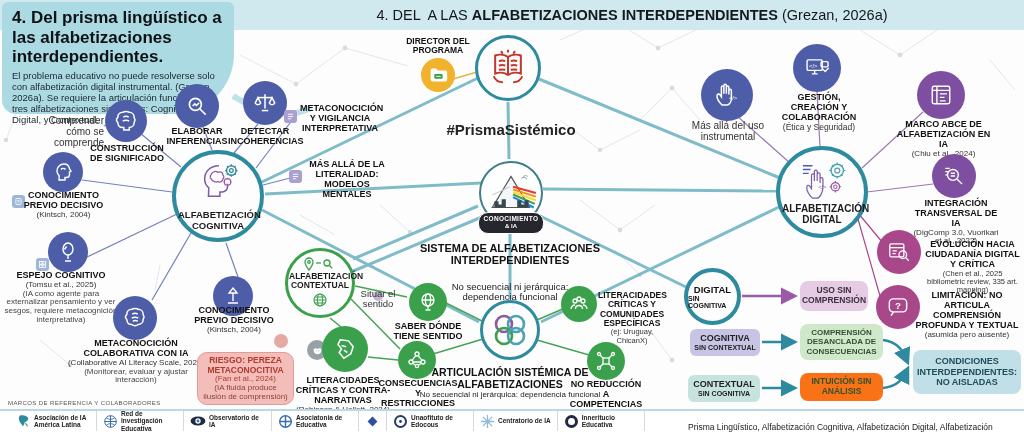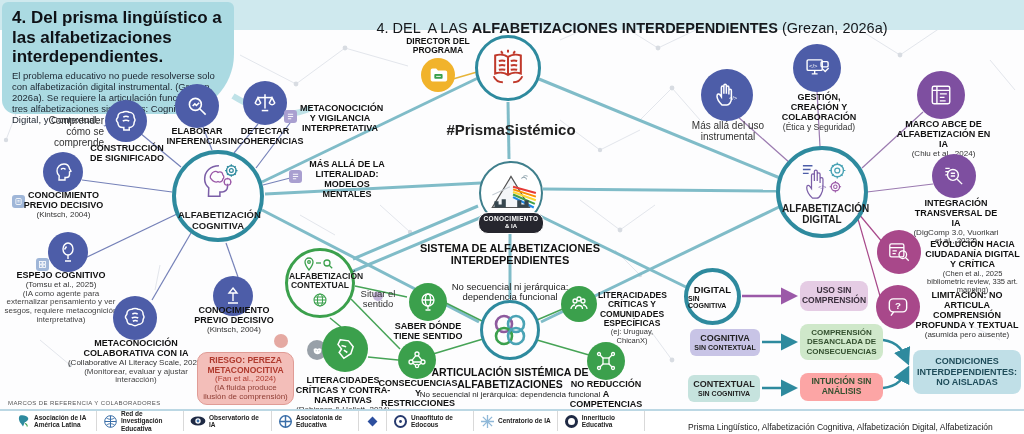--- a/index.html
+++ b/index.html
@@ -121,21 +121,21 @@
     </g>
     <path d="M453 79L477 72" stroke="#e7b53a" stroke-width="1.5" fill="none"></path>
     <path d="M742 296L793 296" stroke="#9b59a8" stroke-width="2.5" marker-end="url(#arwP)"></path>
     <path d="M762 342L793 342" stroke="#2e8a9e" stroke-width="2.5" marker-end="url(#arwT)"></path>
     <path d="M762 388L793 388" stroke="#2e8a9e" stroke-width="2.5" marker-end="url(#arwT)"></path>
     <path d="M883 340 C900 342 904 354 907 361" stroke="#2e8a9e" stroke-width="2.5" fill="none" marker-end="url(#arwT)"></path>
     <path d="M883 388 C900 386 904 376 907 370" stroke="#2e8a9e" stroke-width="2.5" fill="none" marker-end="url(#arwT)"></path>
   </svg>
 
   <div class="abs" style="left:0;top:0;width:1024px;height:30px;background:#cfe9ee;"></div>
-  <div class="abs" style="left:240px;top:13px;width:784px;height:30px;display:flex;align-items:center;justify-content:center;font-size:14.5px;color:#15181c;white-space:pre;">
+  <div class="abs" style="left:240px;top:0;width:784px;height:30px;display:flex;align-items:center;justify-content:center;font-size:14.5px;color:#15181c;white-space:pre;">
     <span>4. DEL </span><span> A LAS </span><span style="font-weight:bold">ALFABETIZACIONES INTERDEPENDIENTES</span><span> (Grezan, 2026a)</span>
   </div>
 
   <div class="abs" style="left:2px;top:2px;width:232px;height:112px;background:#abdae2;border-radius:6px 6px 60px 14px;padding:6px 10px;box-sizing:border-box;">
     <div style="font-weight:bold;font-size:17px;line-height:1.15;color:#0e1116;">4. Del prisma lingüístico a las alfabetizaciones interdependientes.</div>
     <div style="font-size:9.5px;line-height:1.18;color:#1c2530;margin-top:3px;">El problema educativo no puede resolverse solo con alfabetización digital instrumental. (Grezan, 2026a). Se requiere la articulación funcional de tres alfabetizaciones sistémicas: Cognitive, Digital, y Contextual.</div>
   </div>
 
   <div class="lbl" style="left:22px;top:115px;width:82px;font-size:10px;color:#333;text-align:right;">Comprender cómo se comprende</div>
 
@@ -499,21 +499,21 @@
 
   <div class="fbox" style="left:800px;top:324px;width:83px;height:36px;background:#cfe8ca;font-size:8px;color:#33502f;">
       <span>COMPRENSIÓN DESANCLADA DE CONSECUENCIAS</span>
     </div>
 
   <div class="fbox" style="left:688px;top:375px;width:72px;height:27px;background:#c6e3de;border-radius:6px;flex-direction:column;color:#222;">
     <span style="font-size:9px;">CONTEXTUAL</span>
     <span style="font-size:7px;">SIN COGNITIVA</span>
   </div>
 
-  <div class="fbox" style="left:800px;top:373px;width:83px;height:28px;background:#fca5a5;font-size:8.5px;color:#33502f;">
+  <div class="fbox" style="left:800px;top:373px;width:83px;height:28px;background:#f97316;font-size:8.5px;color:#33502f;">
       <span>INTUICIÓN SIN ANÁLISIS</span>
     </div>
 
   <div class="fbox" style="left:913px;top:350px;width:108px;height:44px;background:#c0dfe7;font-size:9px;color:#1f4d5a;">
       <span>CONDICIONES INTERDEPENDIENTES: NO AISLADAS</span>
     </div>
 
   <div class="abs" style="left:8px;top:400px;font-size:6px;letter-spacing:.4px;color:#555;">MARCOS DE REFERENCIA Y COLABORADORES</div>
   <div class="abs" style="left:0;top:409px;width:1024px;height:25px;background:#fff;border-top:2px solid #bcd8e4;"></div>
 

